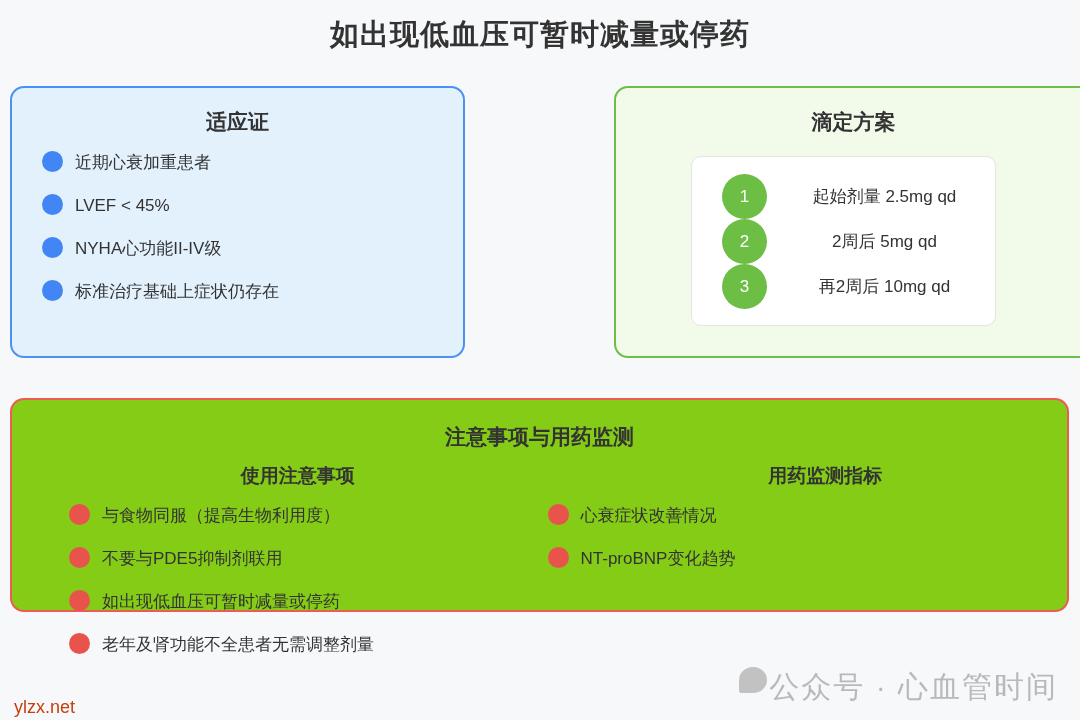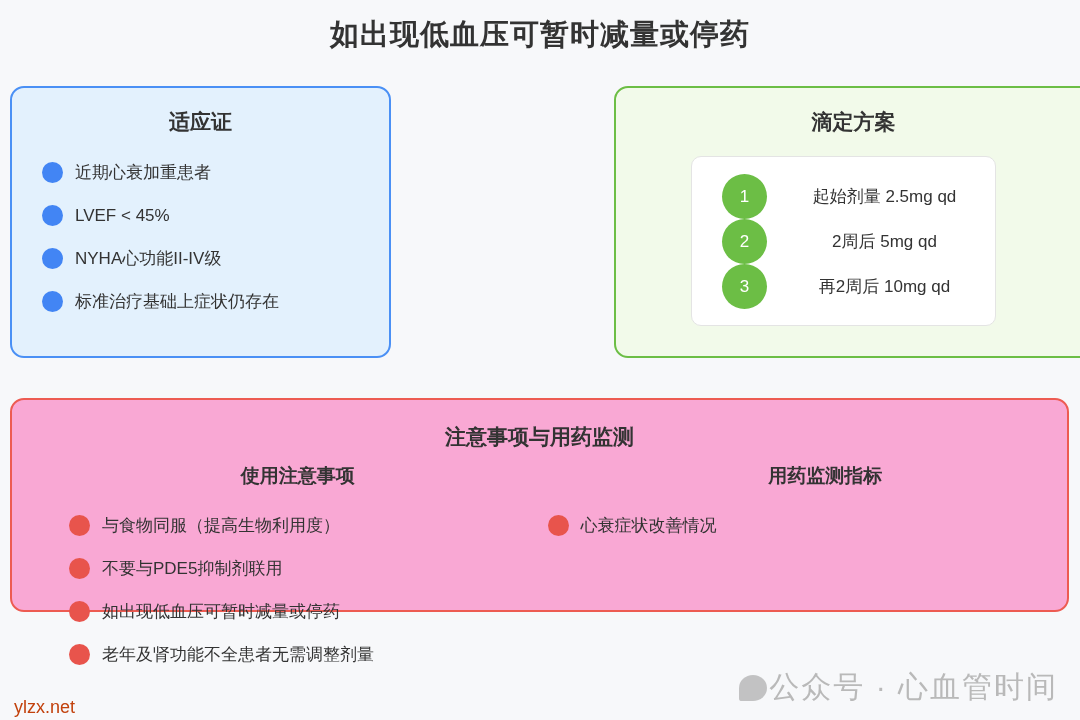--- a/index.html
+++ b/index.html
@@ -36,21 +36,21 @@
   .card {
     position: absolute;
     border-radius: 14px;
     border-style: solid;
     border-width: 2px;
   }
 
   .card-indications {
     left: 10px;
     top: 86px;
-    width: 381px;
+    width: 455px;
     height: 272px;
     background: #e3f1fd;
     border-color: #4a90f5;
   }
 
   .card-titration {
     left: 614px;
     top: 86px;
     width: 479px;
     height: 272px;
@@ -69,21 +69,20 @@
 
   
   .bullet-list {
     list-style: none;
     margin-top: 14px;
     padding: 0 0 0 30px;
   }
 
   .bullet-item {
     display: flex;
-    align-items: center;
     height: 43px;
   }
 
   .bullet-dot {
     width: 21px;
     height: 21px;
     border-radius: 50%;
     flex: 0 0 auto;
     margin-right: 12px;
   }
@@ -152,21 +151,21 @@
     color: #333333;
     white-space: nowrap;
   }
 
   
   .card-warnings {
     left: 10px;
     top: 398px;
     width: 1059px;
     height: 214px;
-    background: #f9a8d4;
+    background: #84cc16;
     border-color: #ed5b52;
   }
 
   .warnings-title {
     text-align: center;
     font-size: 21px;
     font-weight: bold;
     color: #333333;
     margin-top: 22px;
     line-height: 30px;
@@ -194,21 +193,21 @@
   }
 
   .warn-col.right .bullet-list { padding-left: 8px; }
 
   
   .watermark {
     position: absolute;
     right: 22px;
     bottom: 12px;
     display: flex;
-    align-items: center;
+    align-items: flex-start;
     font-size: 30px;
     color: #b9b9b9;
     letter-spacing: 2px;
     white-space: nowrap;
     pointer-events: none;
   }
 
   .watermark-icon {
     display: inline-block;
     width: 28px;
@@ -308,20 +307,24 @@
       </ul>
     </div>
 
     <div class="warn-col right">
       <h3 class="col-subtitle">用药监测指标</h3>
       <ul class="bullet-list">
         <li class="bullet-item">
           <span class="bullet-dot red"></span>
           <span class="bullet-text">心衰症状改善情况</span>
         </li>
+        <li class="bullet-item">
+          <span class="bullet-dot red"></span>
+          <span class="bullet-text">NT-proBNP变化趋势</span>
+        </li>
       </ul>
     </div>
 
   </div>
 </section>
 
 <div class="watermark">
   <span class="watermark-icon"></span>
   <span>公众号 · 心血管时间</span>
 </div>

